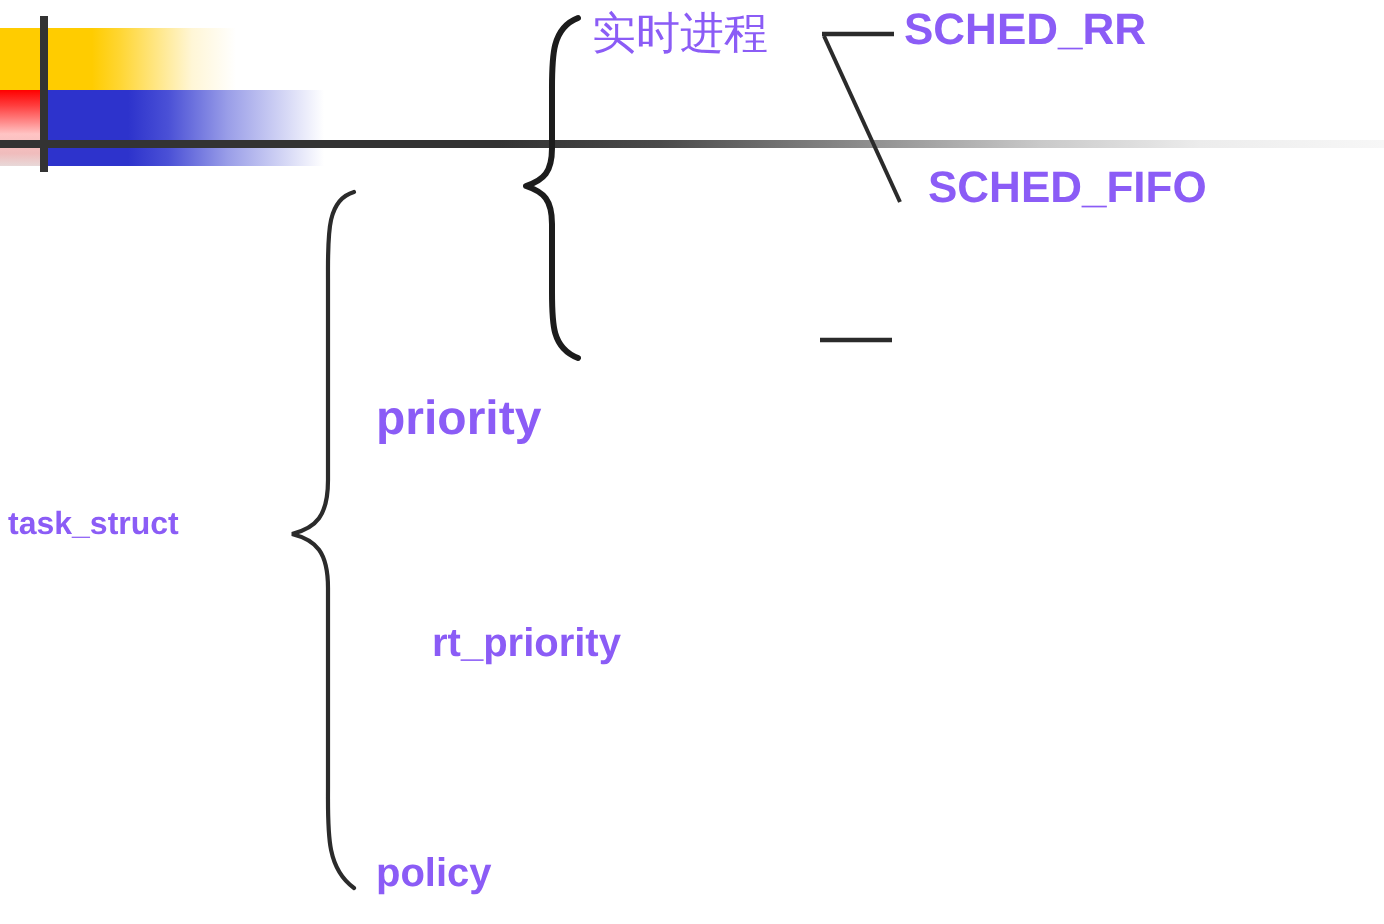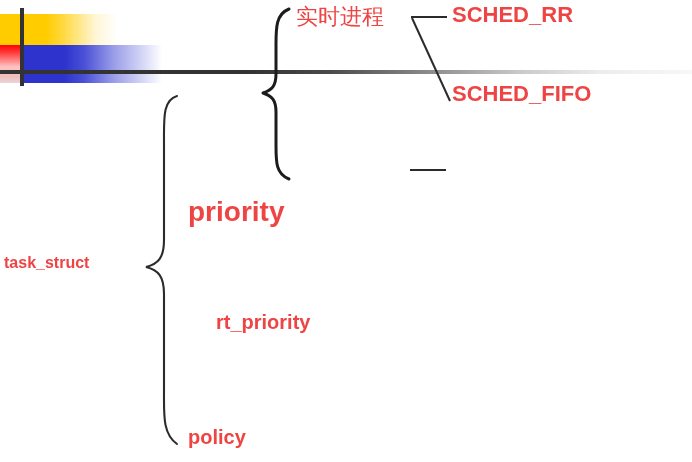--- a/index.html
+++ b/index.html
@@ -74,42 +74,42 @@
     height: 4px;
     background: linear-gradient(to right,
         #333333 0px, #333333 250px, #4a4a4a 330px,
         #8c8c8c 430px, #c9c9c9 520px, #ececec 600px, #f7f7f7 692px);
   }
 
   
   .label {
     position: absolute;
     white-space: nowrap;
-    color: #ef4444;
+    color: #8b5cf6;
   }
   .lbl-en {
     font-family: "Liberation Sans", sans-serif;
     font-weight: bold;
   }
   .lbl-cn {
     font-family: "DejaVu Sans", sans-serif;
     font-weight: normal;
   }
 
   #task-struct-label { left: 4px;   top: 254px; font-size: 16px; }
   #policy-label      { left: 188px; top: 80px;  font-size: 20px; }
-  #priority-label    { left: 188px; top: 196px; font-size: 28px; }
+  #priority-label    { left: 188px; top: 196px; font-size: 24px; }
   #rt-priority-label { left: 188px; top: 311px; font-size: 20px; margin-left: 28px; }
   #counter-label     { left: 188px; top: 426px; font-size: 20px; }
 
   #realtime-label    { left: 296px; top: 2px;   font-size: 22px; }
   #normal-label      { left: 296px; top: 155px; font-size: 22px; }
 
   #sched-rr-label    { left: 452px; top: 2px;   font-size: 22px; }
-  #sched-fifo-label  { left: 452px; top: 81px;  font-size: 22px; }
+  #sched-fifo-label  { left: 464px; top: 81px;  font-size: 22px; }
   #sched-other-label { left: 452px; top: 157px; font-size: 22px; }
 
   
   #vector-layer {
     position: absolute;
     left: 0;
     top: 0;
     width: 692px;
     height: 462px;
     pointer-events: none;

